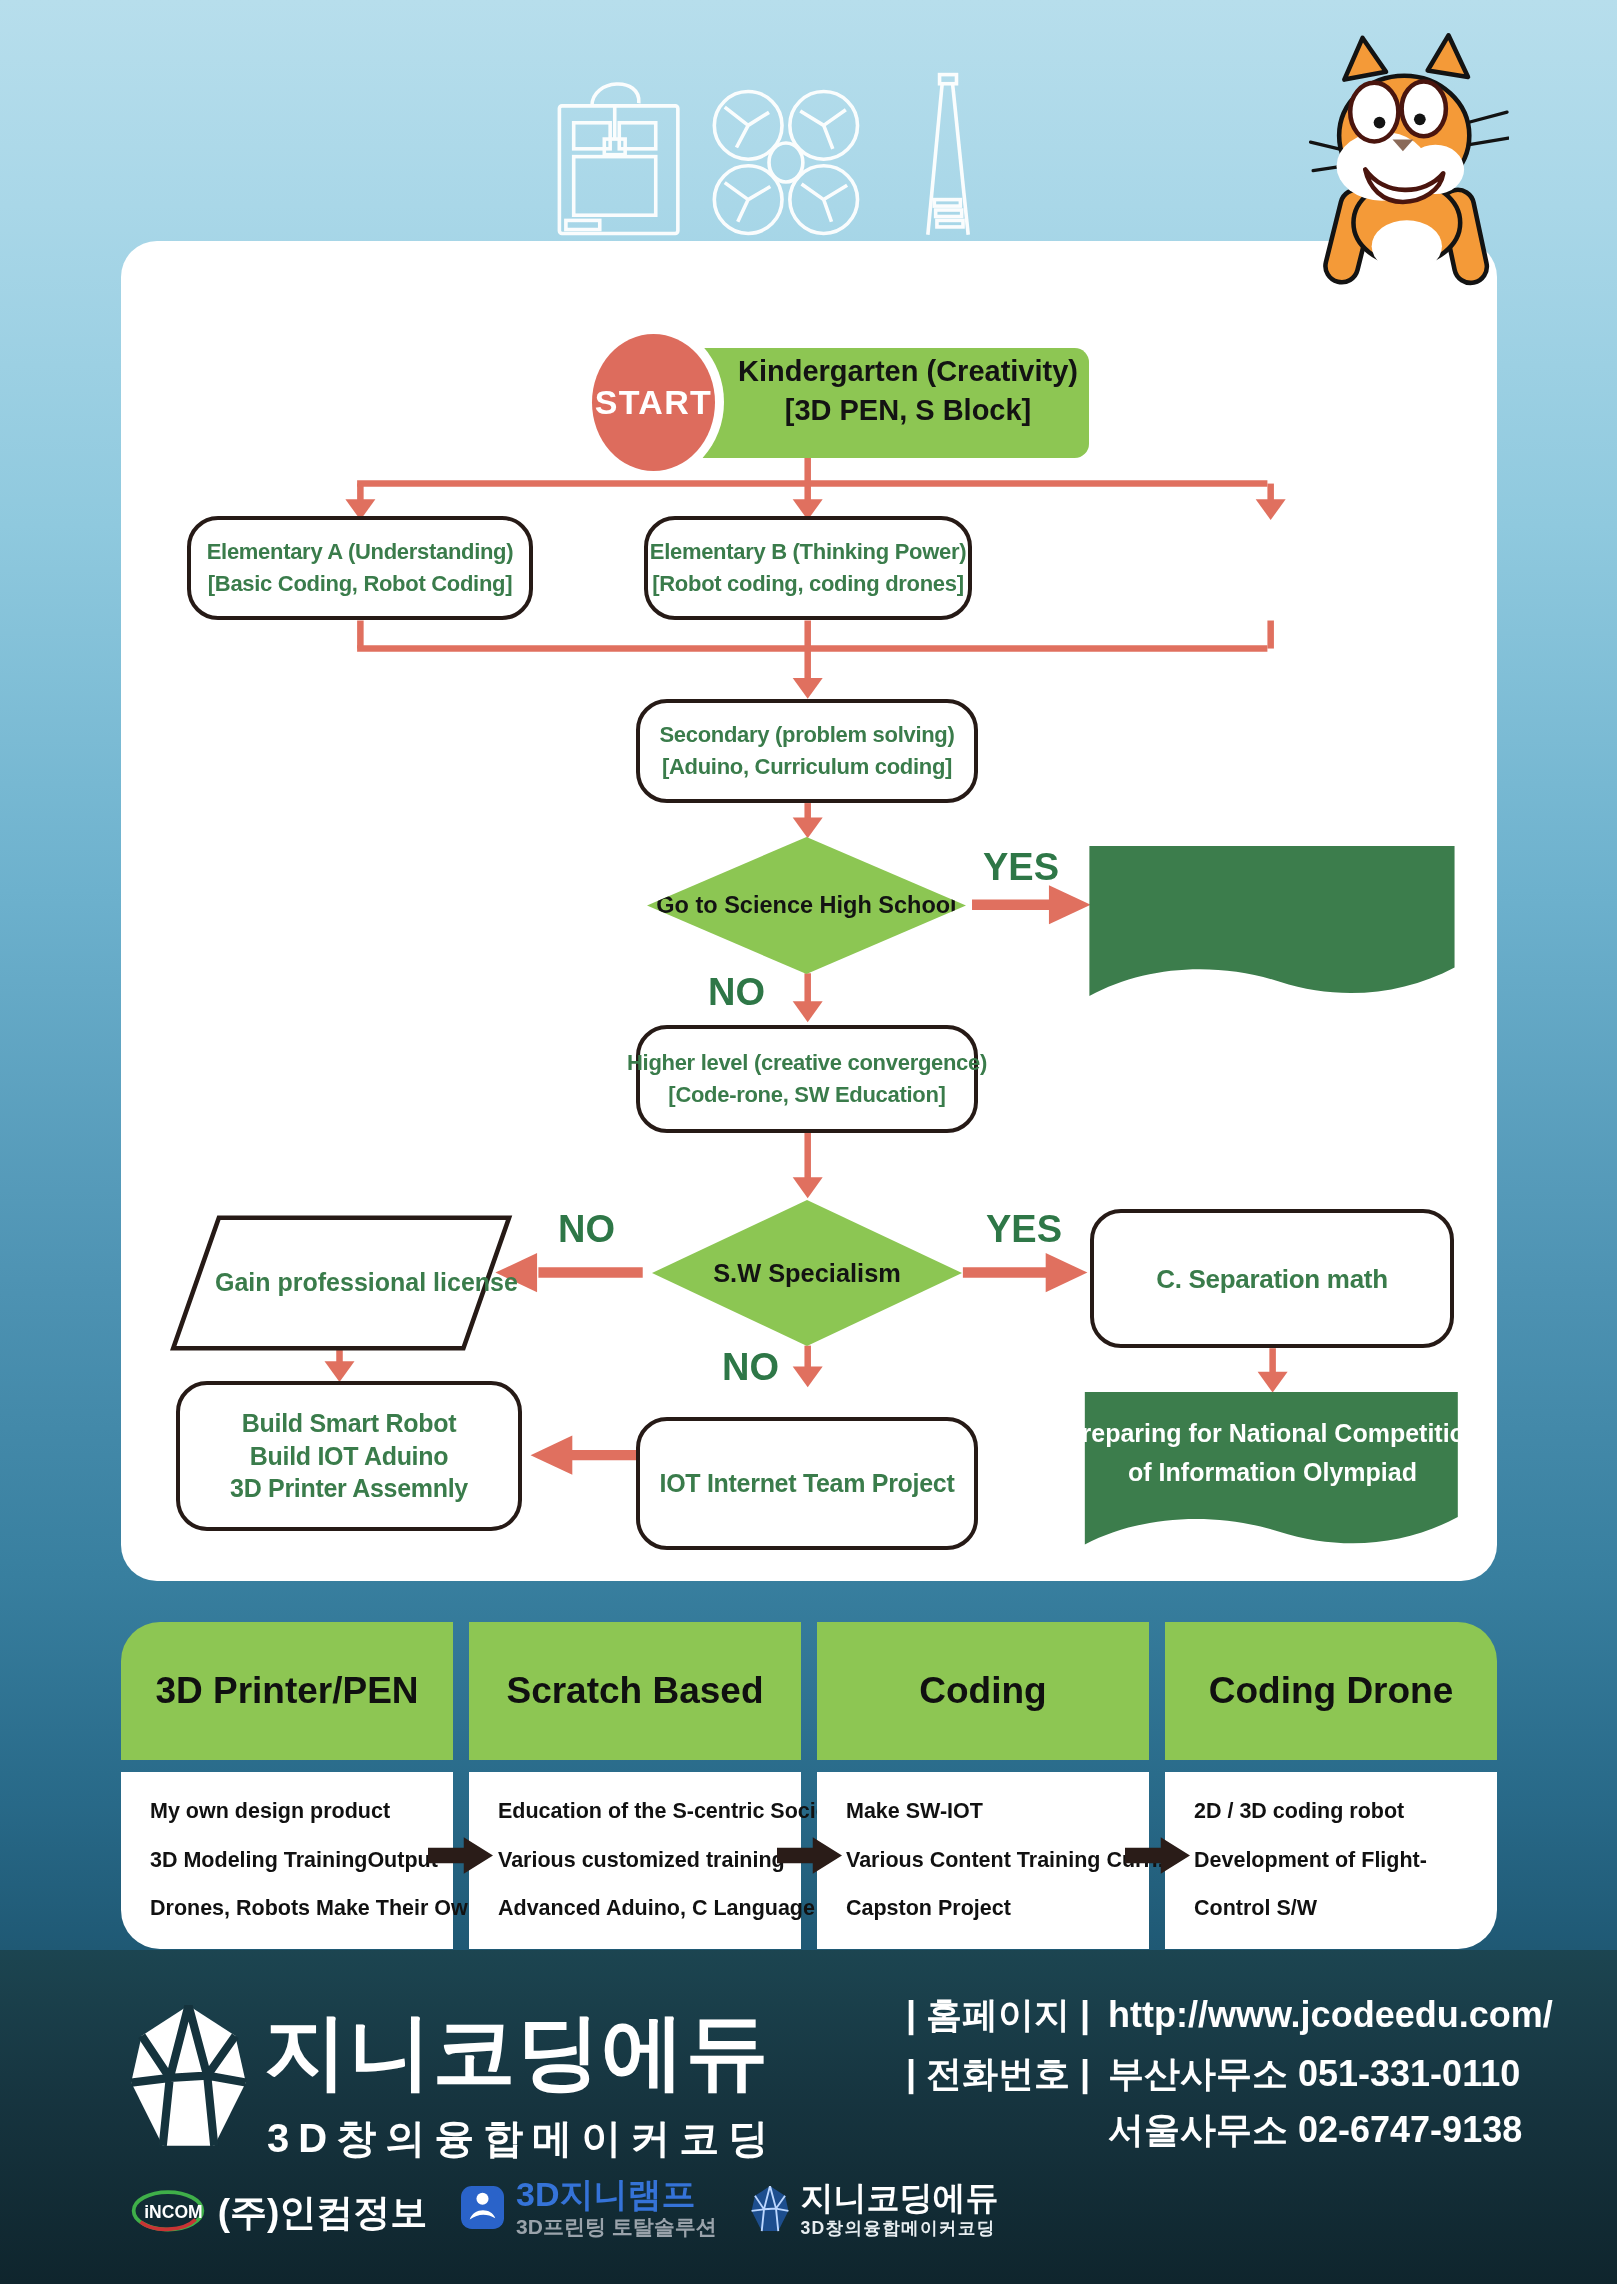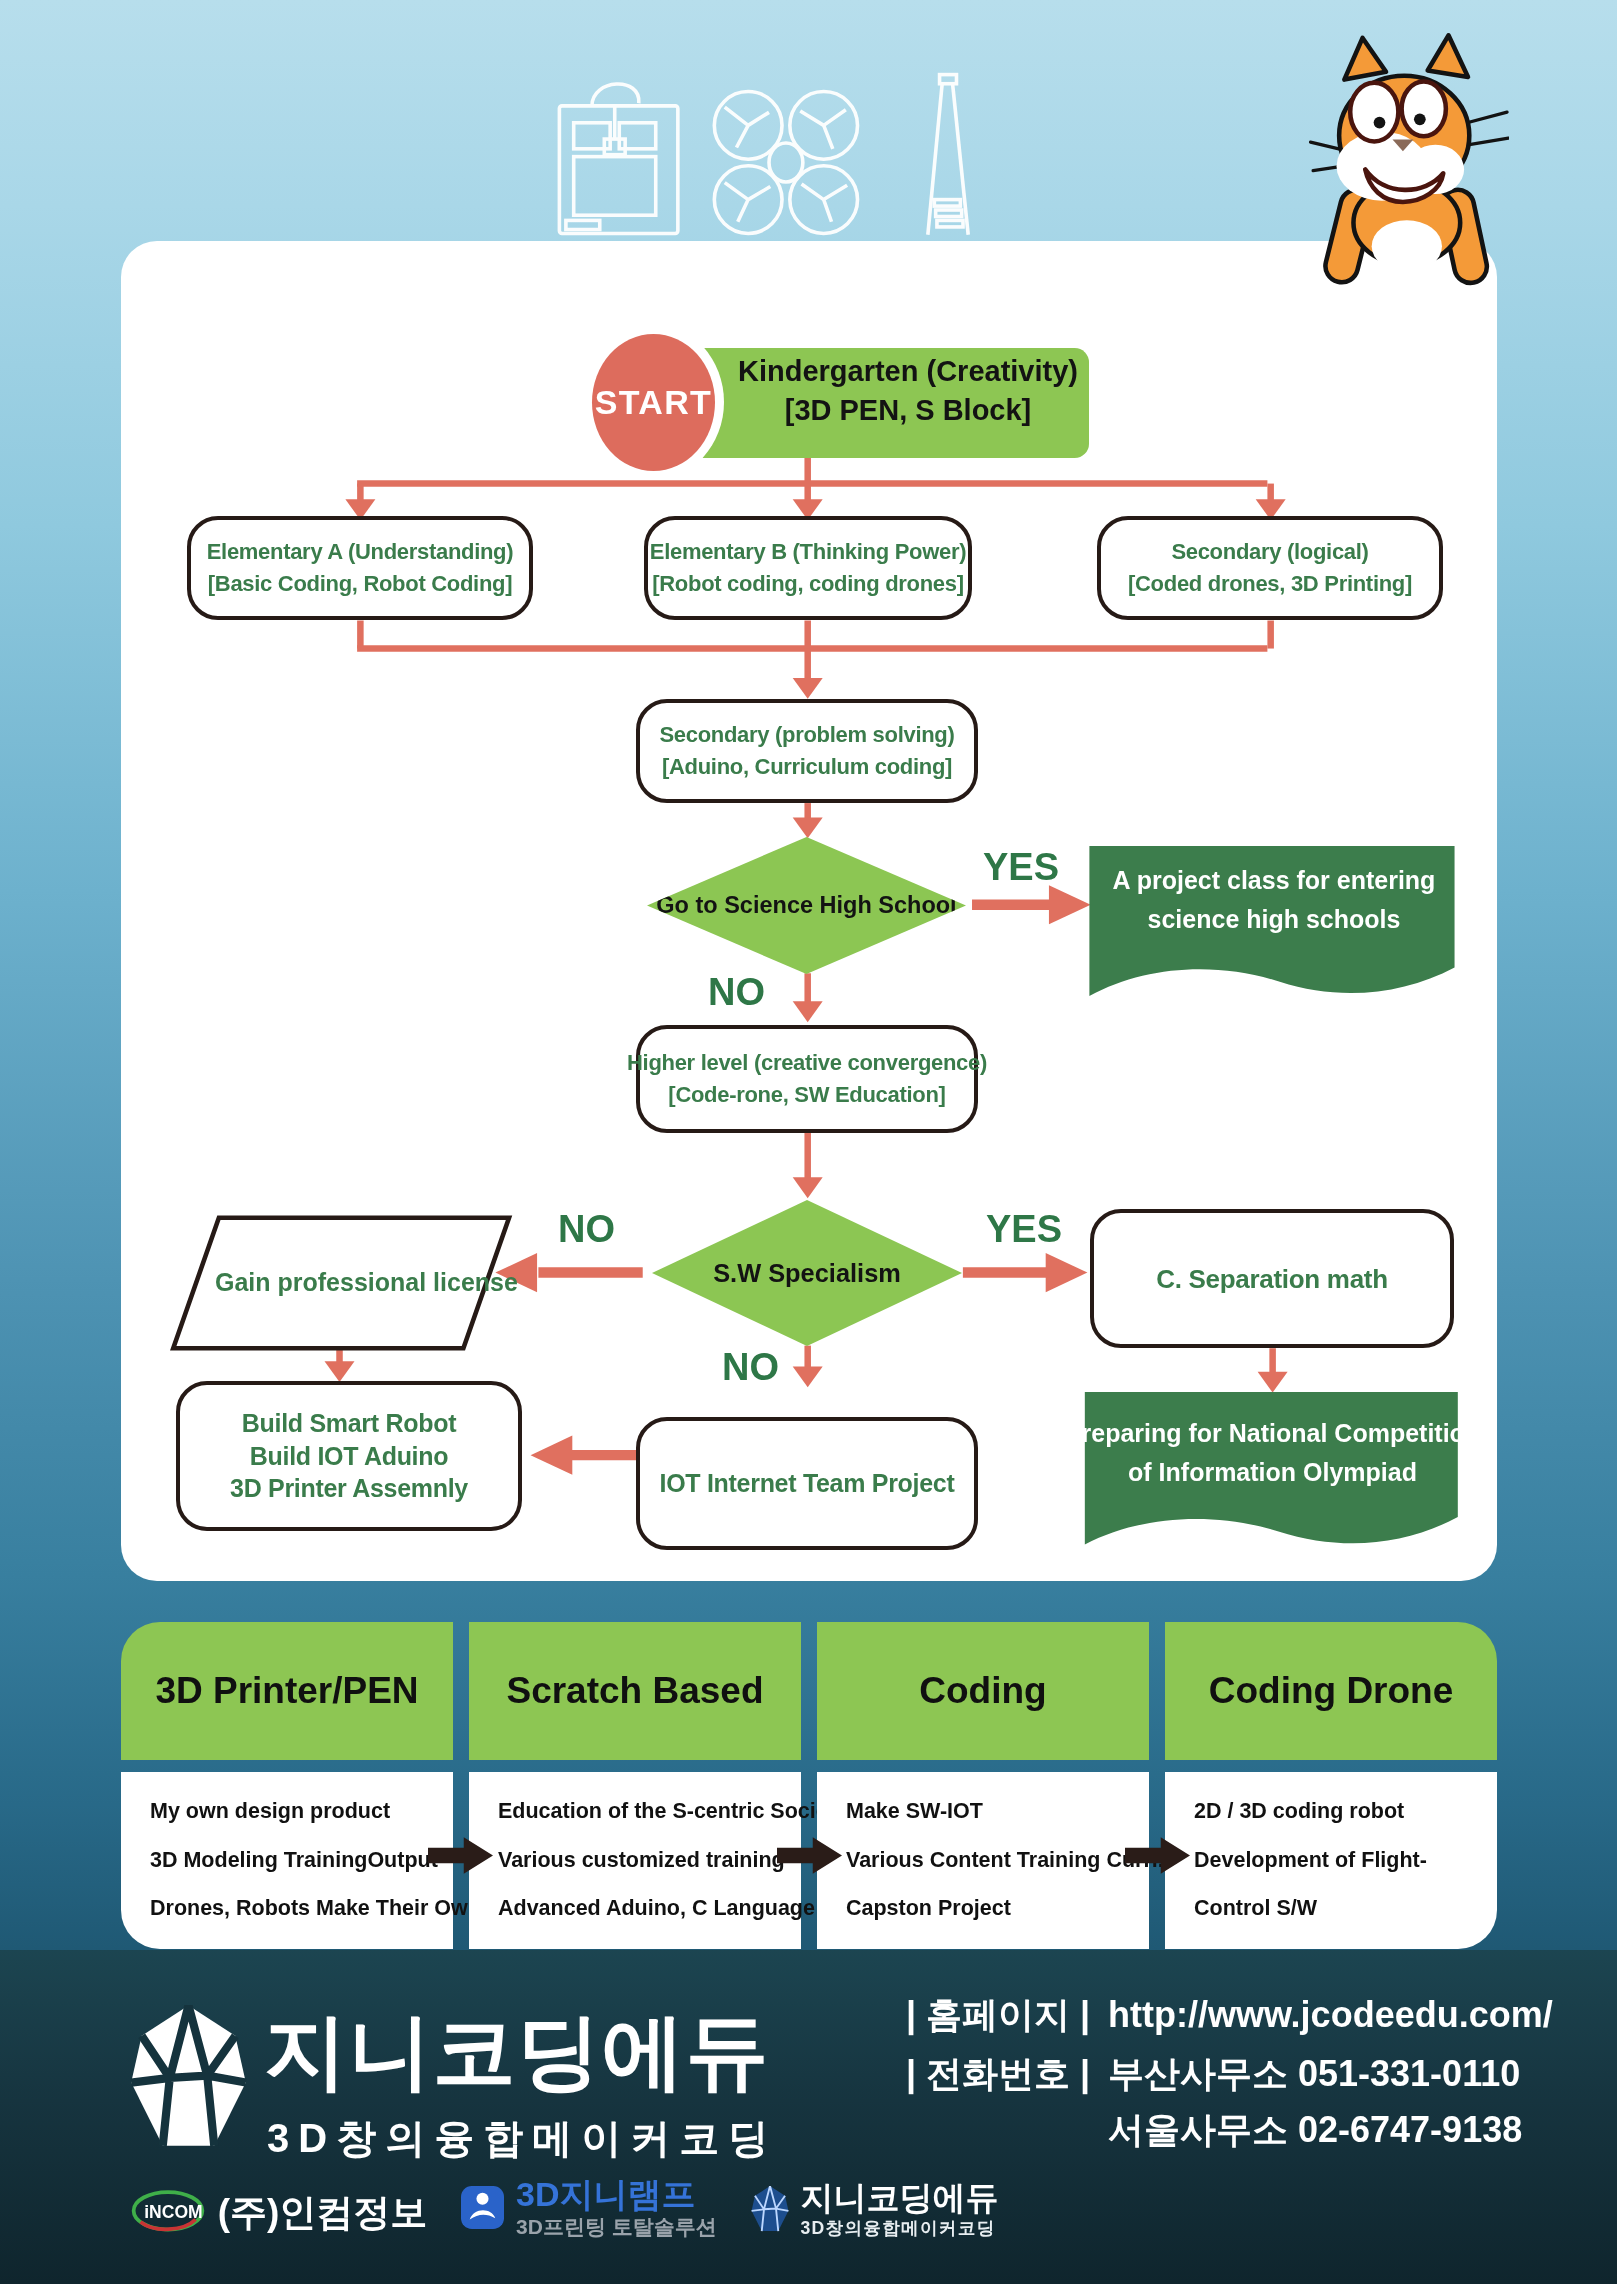--- a/index.html
+++ b/index.html
@@ -174,37 +174,29 @@
   <div class="abs start" style="left:592px;top:334px;width:123px;height:137px">START</div>
 
   <div class="abs flowbox" style="left:187px;top:516px;width:346px;height:104px">
     <div class="l">Elementary A (Understanding)</div>
     <div class="l">[Basic Coding, Robot Coding]</div>
   </div>
   <div class="abs flowbox" style="left:644px;top:516px;width:328px;height:104px">
     <div class="l">Elementary B (Thinking Power)</div>
     <div class="l">[Robot coding, coding drones]</div>
   </div>
-  <div class="abs flowbox" style="left:1097px;top:516px;width:346px;height:104px">
-    <div class="l">Secondary (logical)</div>
-    <div class="l">[Coded drones, 3D Printing]</div>
-  </div>
 
   <div class="abs flowbox" style="left:636px;top:699px;width:342px;height:104px">
     <div class="l">Secondary (problem solving)</div>
     <div class="l">[Aduino, Curriculum coding]</div>
   </div>
 
   <div class="abs diamond" style="left:647px;top:837px;width:319px;height:137px;font-size:23.5px">Go to Science High School</div>
   <div class="abs blabel" style="left:983px;top:848px">YES</div>
   <div class="abs blabel" style="left:708px;top:973px">NO</div>
-  <div class="abs flagtext" style="left:1094px;top:868px;width:360px">
-    <div class="l">A project class for entering</div>
-    <div class="l">science high schools</div>
-  </div>
 
   <div class="abs flowbox" style="left:636px;top:1025px;width:342px;height:108px">
     <div class="l">Higher level (creative convergence)</div>
     <div class="l">[Code-rone, SW Education]</div>
   </div>
 
   <div class="abs diamond" style="left:652px;top:1200px;width:310px;height:146px;font-size:25.4px">S.W Specialism</div>
   <div class="abs blabel" style="left:558px;top:1210px">NO</div>
   <div class="abs blabel" style="left:986px;top:1210px">YES</div>
   <div class="abs blabel" style="left:722px;top:1348px">NO</div>

